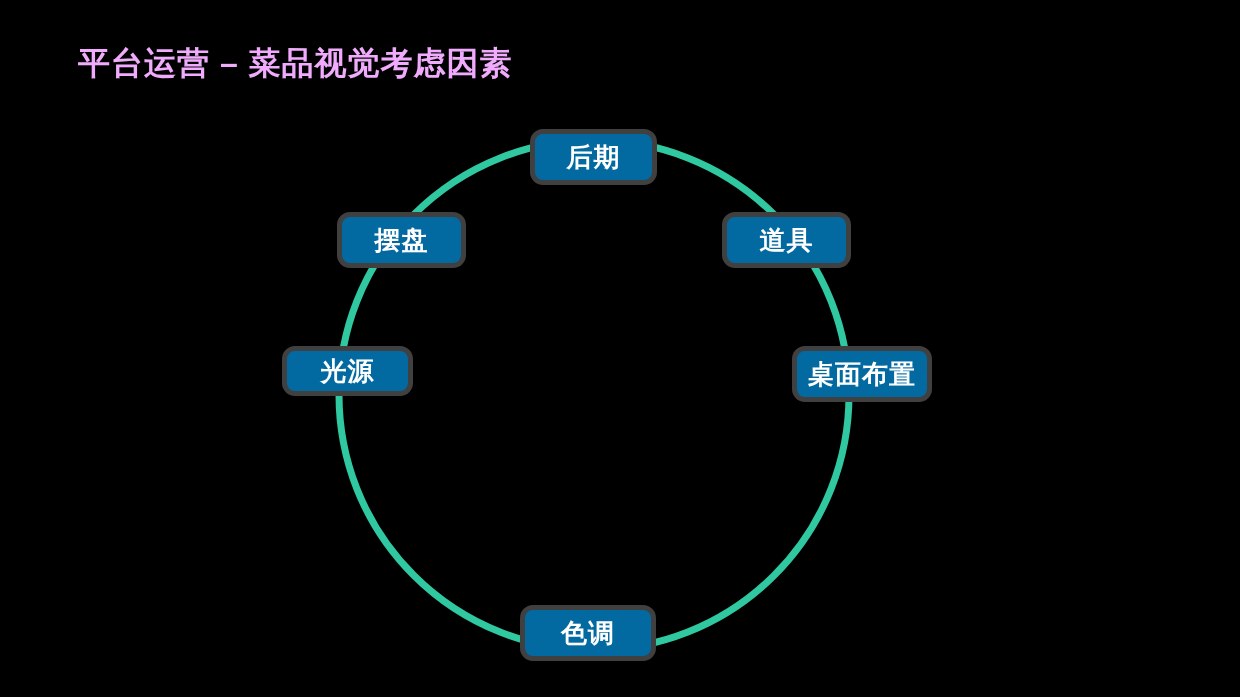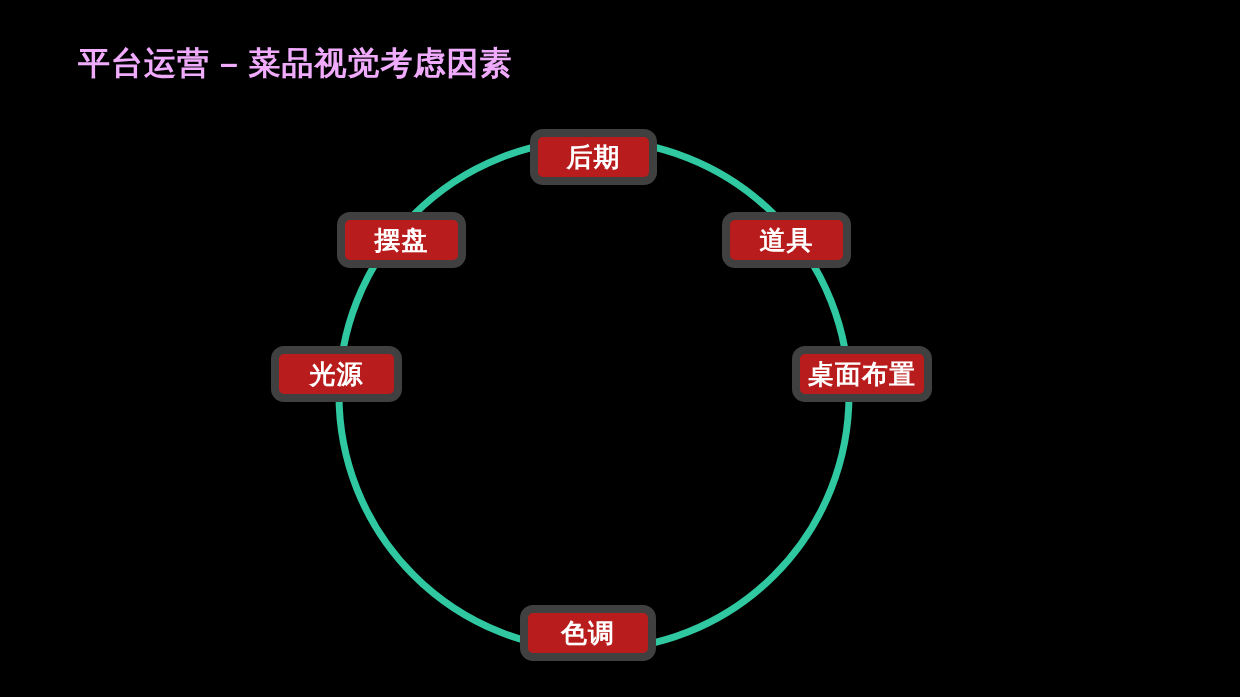--- a/index.html
+++ b/index.html
@@ -31,38 +31,38 @@
     top: 0;
   }
   .ring circle {
     fill: none;
     stroke: #2FC8A1;
     stroke-width: 7;
   }
   .node {
     position: absolute;
     box-sizing: border-box;
-    background: #b91c1c;
-    border: 8px solid #404040;
+    background: #0369a1;
+    border: 5px solid #404040;
     border-radius: 13px;
     display: flex;
     align-items: center;
     justify-content: center;
     color: #FFFFFF;
     font-size: 26px;
     font-weight: bold;
     letter-spacing: 1px;
   }
   .node-top         { left: 530px; top: 129px; width: 127px; height: 56px; }
   .node-upper-right { left: 722px; top: 212px; width: 129px; height: 56px; }
   .node-right       { left: 792px; top: 346px; width: 140px; height: 56px; }
   .node-lower-right { left: 732px; top: 507px; width: 132px; height: 57px; }
   .node-bottom      { left: 520px; top: 605px; width: 136px; height: 56px; }
   .node-lower-left  { left: 327px; top: 507px; width: 131px; height: 57px; }
-  .node-left        { left: 271px; top: 346px; width: 131px; height: 56px; font-family: Liberation Mono, monospace; }
+  .node-left        { left: 282px; top: 346px; width: 131px; height: 50px; font-family: Liberation Mono, monospace; }
   .node-upper-left  { left: 337px; top: 212px; width: 129px; height: 56px; }
 </style>
 </head>
 <body>
 
 <div class="slide">
 
   <h1 class="title">平台运营 – 菜品视觉考虑因素</h1>
 
   <svg class="ring" width="1240" height="697" viewBox="0 0 1240 697">

